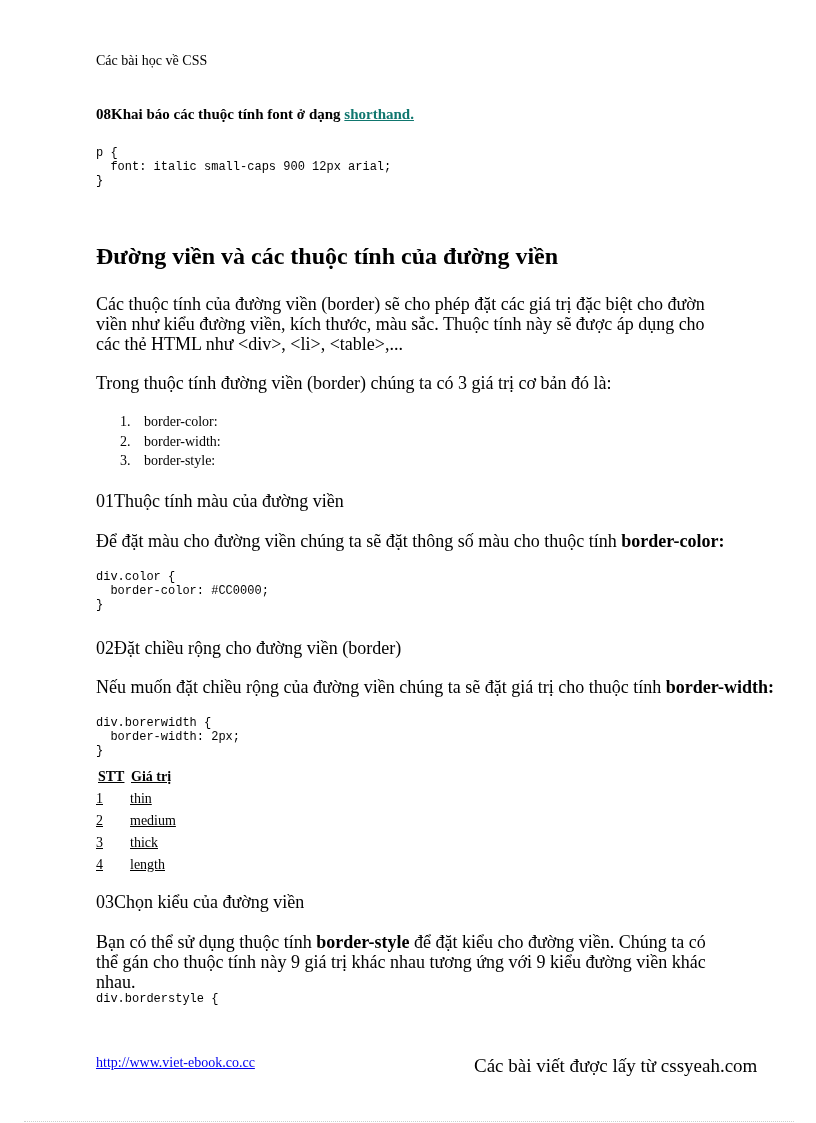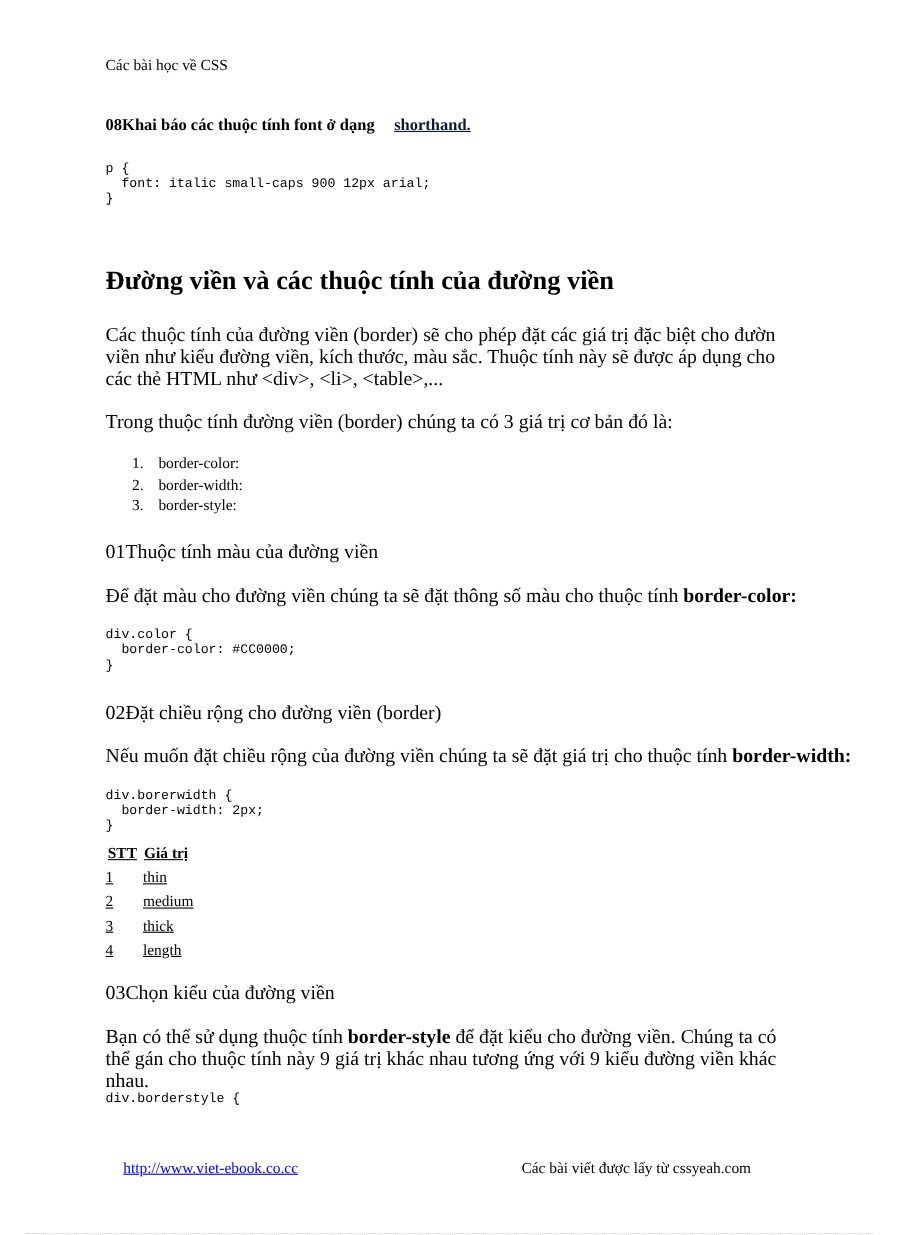--- a/index.html
+++ b/index.html
@@ -3,36 +3,36 @@
 <meta charset="utf-8">
 <style>
   html, body { margin:0; padding:0; background:#ffffff; }
   body { width:816px; height:1123px; position:relative; overflow:hidden; color:#000; }
   .abs { position:absolute; white-space:nowrap; }
   .serif { font-family:"Liberation Serif", "DejaVu Serif", serif; }
   .sans { font-family:Liberation Serif, serif; }
   .mono { font-family:"Liberation Mono", "DejaVu Sans Mono", monospace; }
   .header { left:96px; top:53px; font-size:14px; }
   .h08 { left:96px; top:106px; font-size:15px; font-weight:bold; }
-  .h08 a { color:#0f172a; text-decoration:underline;margin-left:14px; }
+  .h08 a { color:#0f766e; text-decoration:underline; }
   .code { font-size:12px; line-height:14px; white-space:pre; }
   .h1 { left:96px; top:243px; font-size:24px; font-weight:bold; }
   .p { font-size:18px; line-height:20px; }
   .p b { font-weight:bold; }
   .wrap { white-space:normal; width:620px; }
   .ol { left:120px; top:412px; font-size:14px; line-height:19.5px; }
   .ol .li { display:flex; }
   .ol .num { width:24px; }
   .tbl { left:96px; top:766px; font-size:14px;text-decoration:underline; }
   .tbl .row { display:flex; height:22px; align-items:center; }
   .tbl .c1 { width:34px; }
   .tbl .hdr { font-weight:bold; }
   .tbl .hdr .c1 { width:33px; padding-left:2px; }
-  .footer-left { left:112px; top:1055px; font-size:14px; color:#0000ee; text-decoration:underline; }
-  .footer-right { left:474px; top:1055px; font-size:14px; }
+  .footer-left { left:96px; top:1055px; font-size:14px; color:#0000ee; text-decoration:underline; }
+  .footer-right { left:474px; top:1055px; font-size:19px; }
   .dotline { left:24px; top:1121px; width:770px; height:0; border-top:1px dotted #cfcfcf; }
 </style>
 </head>
 <body>
 
 <div class="abs sans header">Các bài học về CSS</div>
 
 <div class="abs serif h08">
   <span>08Khai báo các thuộc tính font ở dạng </span><a>shorthand. </a>
 </div>

